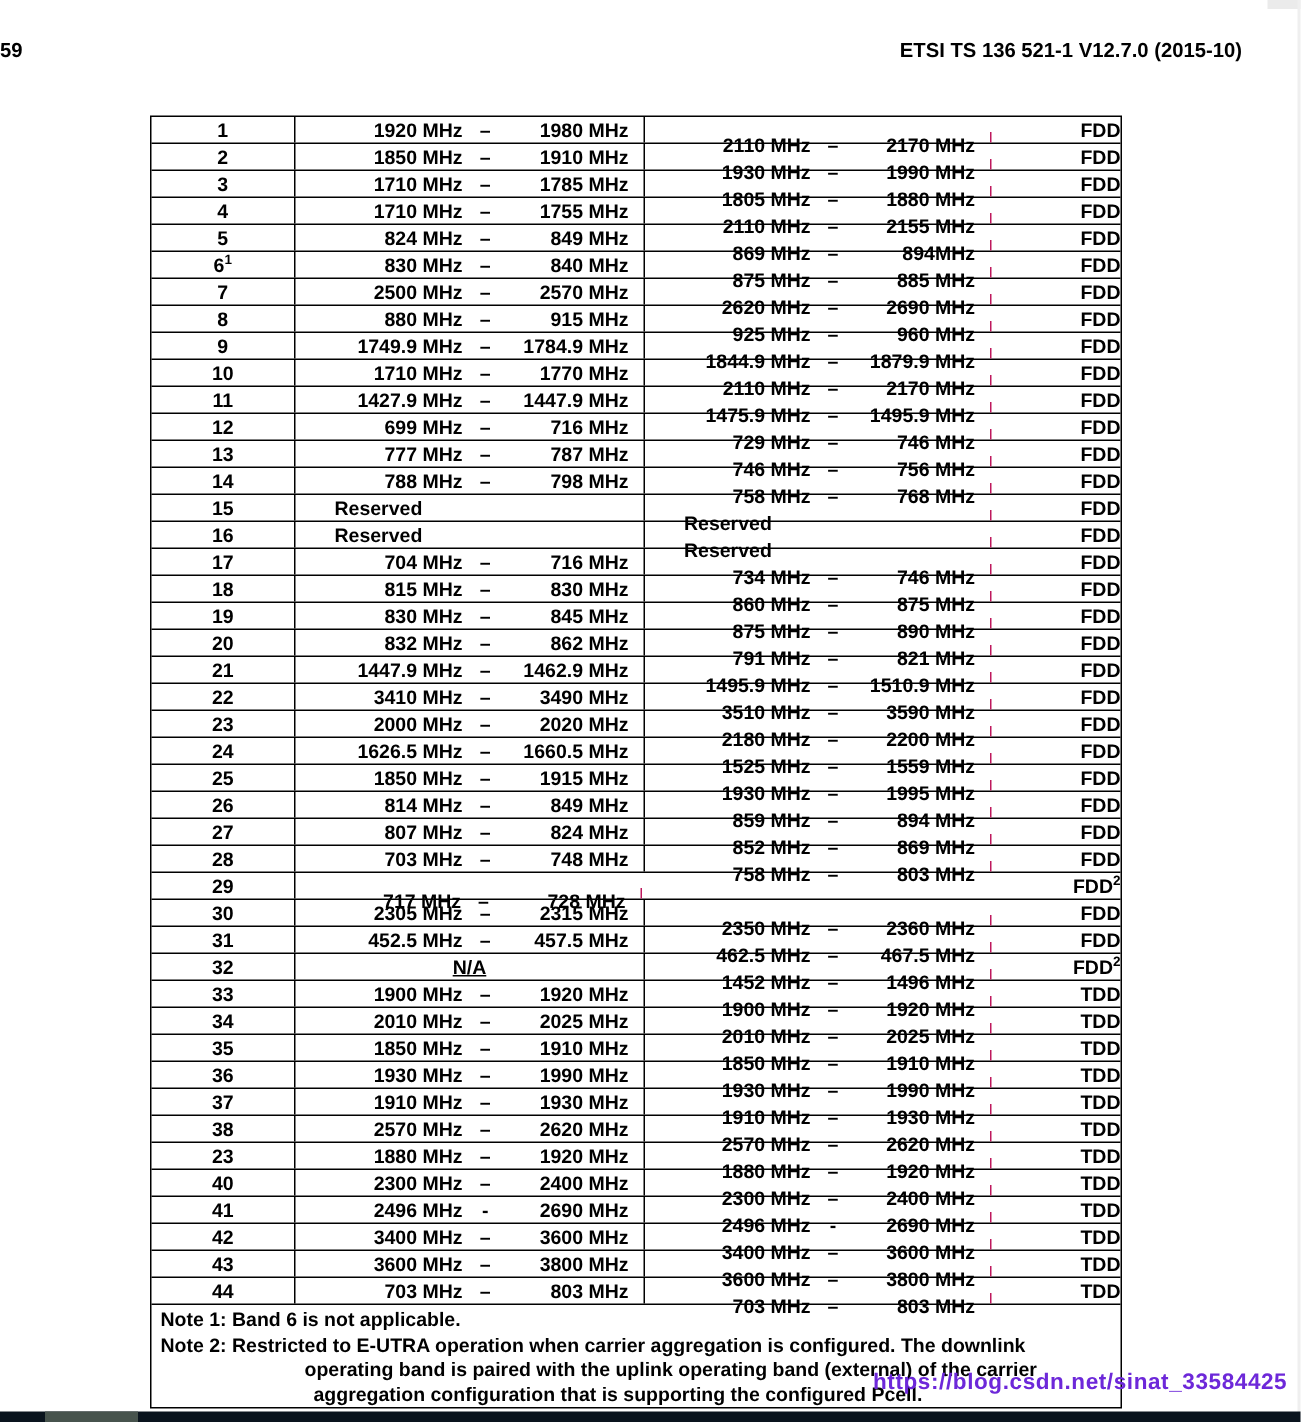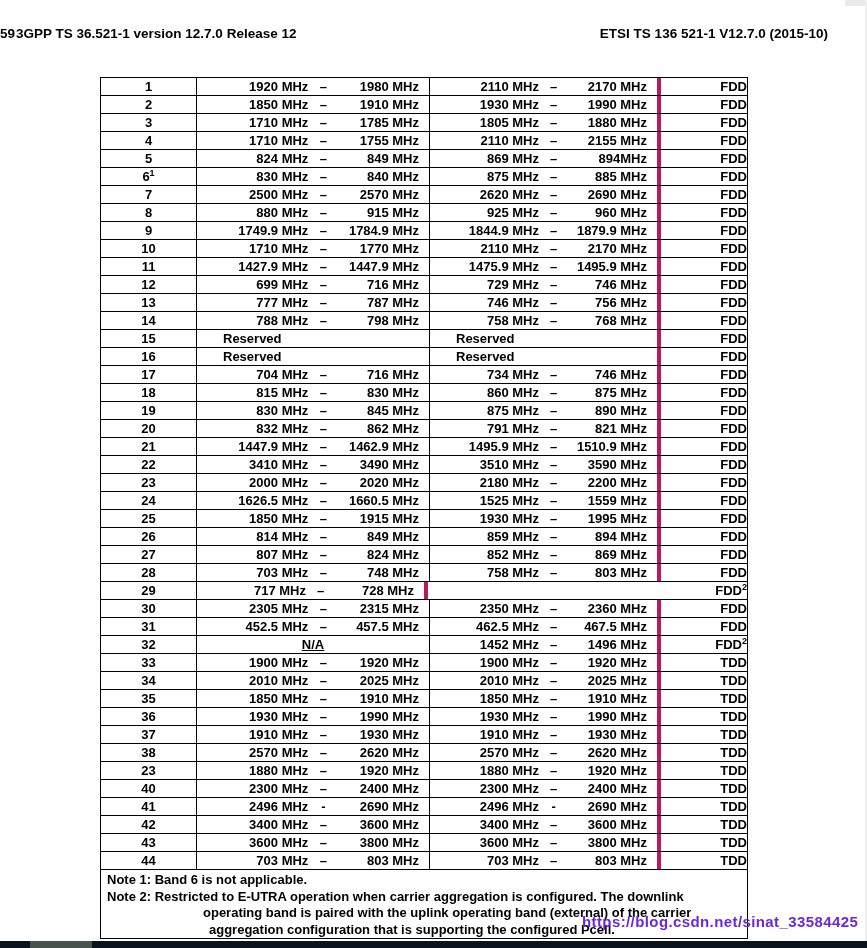--- a/index.html
+++ b/index.html
@@ -36,21 +36,21 @@
     font-size: 13px;
     font-weight: bold;
     line-height: 17px;
   }
   .c-band {
     width: 96px;
     text-align: center;
     border-right: 1px solid #000;
   }
   .c-ul { width: 233px; border-right: 1px solid #000; display: flex; }
-  .c-dl { width: 231px; border-right: 4px solid #be185d; display: flex; }
+  .c-dl { width: 231px; border-right: 1px solid #be185d; display: flex; margin-top: 10px; }
   .c-dup { flex: 1; text-align: right; }
   .lo   { width: 48%; text-align: right; white-space: nowrap; }
   .dash { width: 13%; text-align: center; }
   .hi   { flex: 1; text-align: right; padding-right: 10px; white-space: nowrap; }
   .txt-left   { padding-left: 26px; }
   .txt-center { width: 100%; text-align: center; text-decoration: underline; }
   sup { font-size: 9px; line-height: 0; vertical-align: super; }
 
   .notes {
     font-size: 13px;
@@ -95,21 +95,20 @@
     position: absolute;
     top: 0; right: 0;
     width: 22px; height: 6px;
     background: #ebebeb;
   }
 </style>
 </head>
 <body>
 
 <div class="page-header">
-  <span class="h-left">3GPP TS 36.521-1 version 12.7.0 Release 12</span>
   <span class="h-center">59</span>
   <span class="h-right">ETSI TS 136 521-1 V12.7.0 (2015-10)</span>
 </div>
 
 <div class="band-table">
   <div>
       <div class="trow">
         <div class="c-band">1</div>
         <div class="c-ul">
           <span class="lo">1920 MHz</span>

